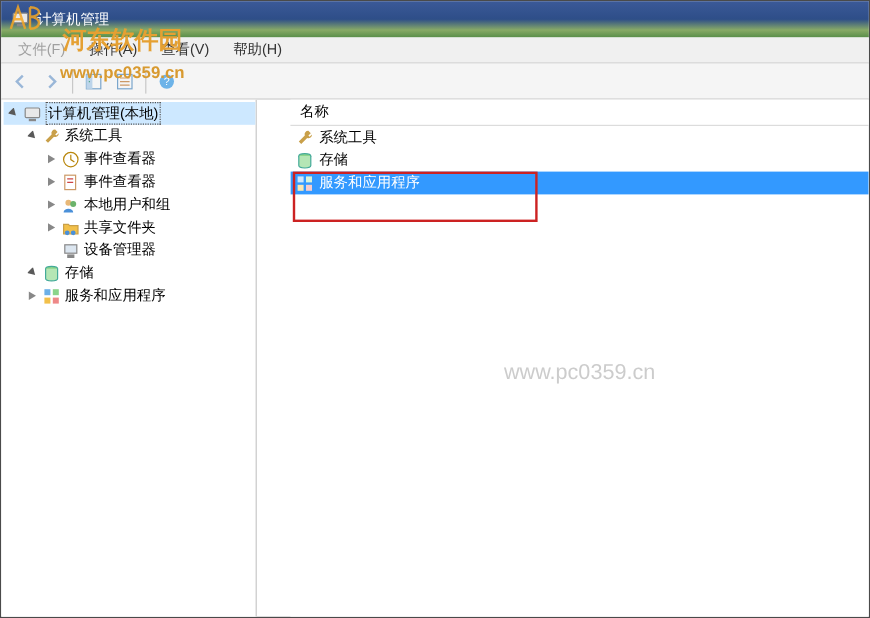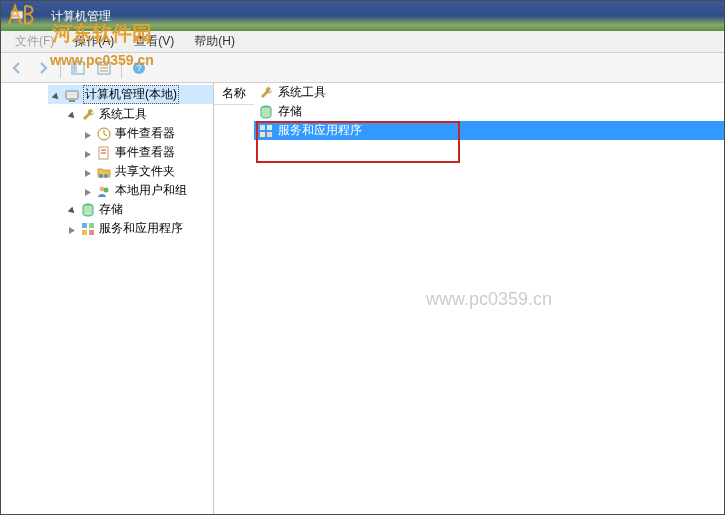--- a/index.html
+++ b/index.html
@@ -18,21 +18,20 @@
     border: 1px solid #4a4a4a;
   }
   .title-bar {
     height: 30px;
     background: linear-gradient(180deg, #3b5998, #2e4e88 50%, #88aa66 80%, #5a8f4a);
     display: flex;
     align-items: center;
     padding: 0 8px;
     color: #fff;
     position: relative;
-    gap: 20px;
   }
   .title-icon {
     width: 16px; height: 16px;
     margin-right: 6px;
     display: inline-flex;
     align-items: center;
     justify-content: center;
   }
   .title-icon svg { width: 16px; height: 16px; }
   .title-text { font-size: 12px; color: #ffffff; }
@@ -113,26 +112,25 @@
     width: 213px;
     border-right: 1px solid #c8c8c8;
     background: #ffffff;
     overflow: auto;
     padding: 2px 0;
   }
   .tree ul { list-style: none; margin: 0; padding: 0 0 0 16px; }
   .tree > ul { padding-left: 2px; }
   .tree-row {
     display: flex;
-    align-items: flex-end;
+    align-items: center;
     height: 19px;
     padding-left: 2px;
     white-space: nowrap;
     cursor: default;
-    margin-left: 45px;
   }
   .tree-row.root { background: #cde8ff; }
   .tree-row.root .tree-label { border: 1px dotted #555; padding: 0 1px; }
   .tree-expander {
     width: 13px; height: 13px;
     display: inline-flex;
     align-items: center;
     justify-content: center;
     margin-right: 1px;
   }
@@ -144,22 +142,23 @@
     display: inline-flex;
     align-items: center;
     justify-content: center;
   }
   .tree-node-icon svg { width: 16px; height: 16px; }
   .tree-label { font-size: 12px; color: #000; }
 
   .list-panel {
     flex: 1;
     display: flex;
-    flex-direction: row;
+    flex-direction: column;
     background: #fff;
+    margin-left: 28px;
   }
   .list-header {
     height: 22px;
     background: #ffffff;
     border-bottom: 1px solid #dcdcdc;
     display: flex;
     align-items: center;
     padding: 0 8px;
     font-size: 12px;
   }
@@ -337,43 +336,55 @@
                     </li>
                   <li>
                       <div class="tree-row">
                     <span class="tree-expander">
                           <svg viewBox="0 0 9 9">
                             <path d="M1 1 L7 4.5 L1 8 Z" fill="#888"></path>
                           </svg>
                         </span>
                     <span class="tree-node-icon">
                           <svg viewBox="0 0 16 16">
-                            <path d="M2 5h4l1 1h7v7H2z" fill="#f2c04a" stroke="#c9a04a"></path>
-                            <circle cx="5" cy="12" r="2" fill="#4a90d9"></circle>
-                            <circle cx="10" cy="12" r="2" fill="#4a90d9"></circle>
-                          </svg>
-                        </span>
-                    <span class="tree-label">共享文件夹</span>
+                            <circle cx="6" cy="6" r="2.5" fill="#e8b878"></circle>
+                            <circle cx="10" cy="7" r="2.5" fill="#6bb36b"></circle>
+                            <path d="M2 14c0-2 2-3 4-3s4 1 4 3" fill="#4a90d9"></path>
+                          </svg>
+                        </span>
+                    <span class="tree-label">本地用户和组</span>
                   </div>
                     </li>
                   <li>
                       <div class="tree-row">
                     <span class="tree-expander">
                           <svg viewBox="0 0 9 9">
                             <path d="M1 1 L7 4.5 L1 8 Z" fill="#888"></path>
                           </svg>
                         </span>
                     <span class="tree-node-icon">
                           <svg viewBox="0 0 16 16">
-                            <circle cx="6" cy="6" r="2.5" fill="#e8b878"></circle>
-                            <circle cx="10" cy="7" r="2.5" fill="#6bb36b"></circle>
-                            <path d="M2 14c0-2 2-3 4-3s4 1 4 3" fill="#4a90d9"></path>
-                          </svg>
-                        </span>
-                    <span class="tree-label">本地用户和组</span>
+                            <path d="M2 5h4l1 1h7v7H2z" fill="#f2c04a" stroke="#c9a04a"></path>
+                            <circle cx="5" cy="12" r="2" fill="#4a90d9"></circle>
+                            <circle cx="10" cy="12" r="2" fill="#4a90d9"></circle>
+                          </svg>
+                        </span>
+                    <span class="tree-label">共享文件夹</span>
+                  </div>
+                    </li>
+                  <li>
+                      <div class="tree-row">
+                    <span class="tree-expander none"></span>
+                    <span class="tree-node-icon">
+                          <svg viewBox="0 0 16 16">
+                            <rect x="3" y="3" width="10" height="7" fill="#dce6f0" stroke="#888"></rect>
+                            <rect x="5" y="11" width="6" height="3" fill="#888"></rect>
+                          </svg>
+                        </span>
+                    <span class="tree-label">设备管理器</span>
                   </div>
                     </li>
                 </ul>
               </li>
               <li>
                 <div class="tree-row">
                   <span class="tree-expander">
                     <svg viewBox="0 0 9 9">
                         <path d="M1 1 L7 4.5 L1 8 Z" fill="#595959" transform="rotate(45 4.5 4.5)"></path>
                       </svg>

